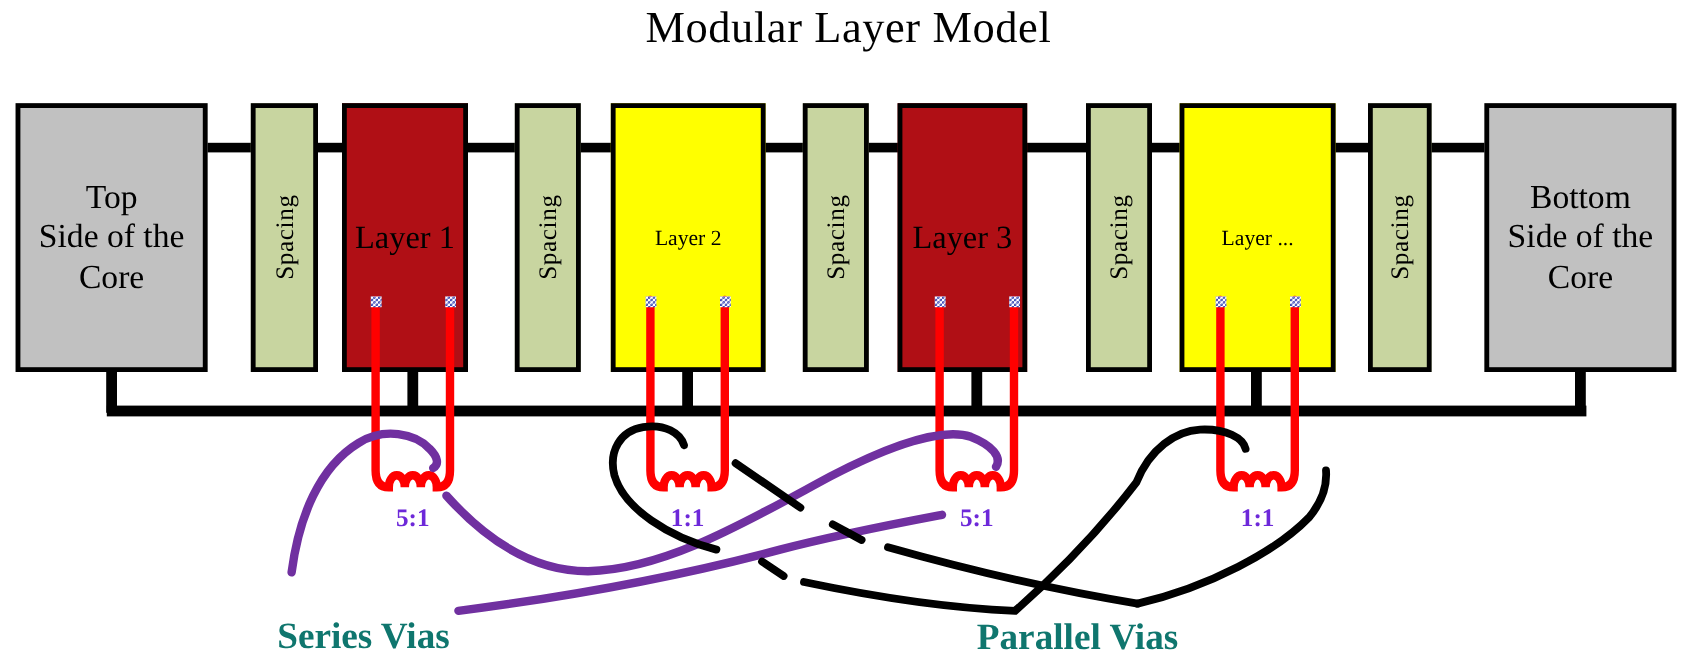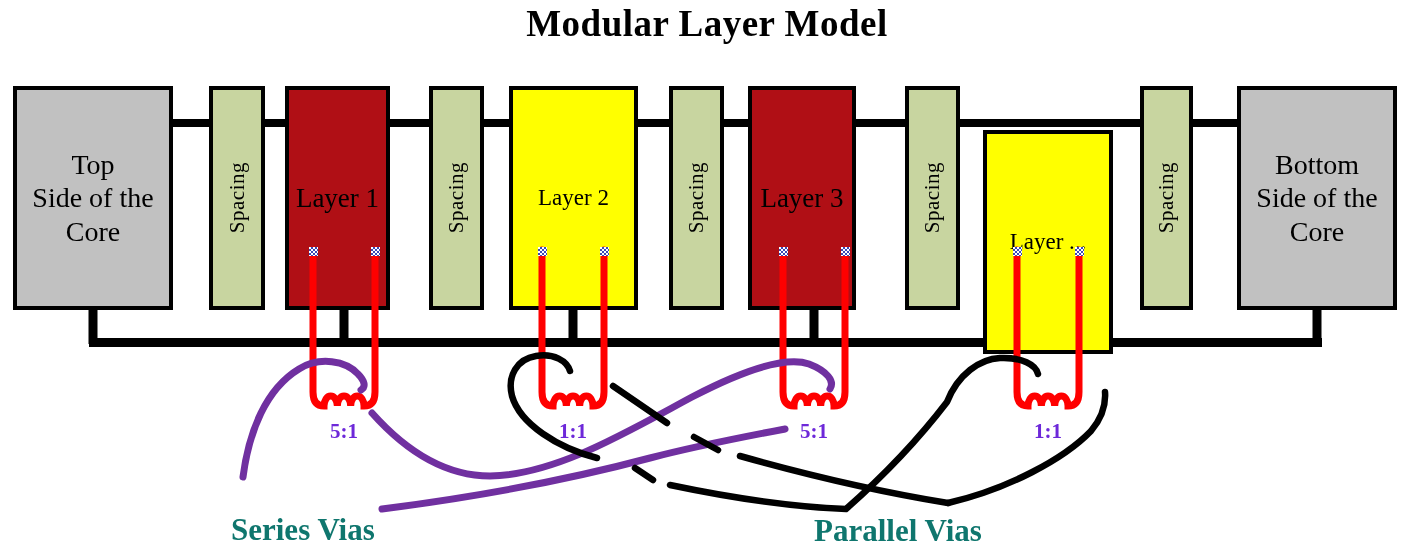--- a/index.html
+++ b/index.html
@@ -2,32 +2,32 @@
 <html style="--layer-red: #b00f15; --layer-yellow: #ffff00; --spacing-green: #c8d5a0; --core-gray: #c1c1c1; --via-red: #ff0000; --series-purple: #7030a0;"><head>
 <meta charset="utf-8">
 <style>
   html,body{margin:0;padding:0;background:#ffffff;}
   #stage{
     position:relative;width:1414px;height:554px;background:#fff;overflow:hidden;
     font-family:"Liberation Serif","DejaVu Serif",serif;
   }
   #title{
     position:absolute;left:0;top:2px;width:1414px;text-align:center;
-    font-size:37px;font-weight:bold;color:#000;letter-spacing:.5px;
+    font-size:37px;font-weight:normal;color:#000;letter-spacing:.5px;
   }
   svg.layer{position:absolute;left:0;top:0;}
   .box{
     position:absolute;top:86px;height:224px;box-sizing:border-box;
     border:4px solid #000;display:flex;align-items:center;justify-content:center;
     text-align:center;color:#000;
   }
   .box.core{background:var(--core-gray);font-size:28px;line-height:1.18;white-space:pre-line;}
   .box.spacing{background:var(--spacing-green);}
   .box.layer-red{background:var(--layer-red);font-size:27px;}
-  .box.layer-yellow{background:var(--layer-yellow);font-size:23px;}
+  .box.layer-yellow{background:var(--layer-yellow);font-size:18px;}
   .box.spacing .vtxt{
     writing-mode:vertical-rl;transform:rotate(180deg);
     font-size:21px;letter-spacing:.5px;
   }
   .marker{
     position:absolute;width:9px;height:9px;
     background-image:
       linear-gradient(45deg,#3c49b5 25%,transparent 25%,transparent 75%,#3c49b5 75%),
       linear-gradient(45deg,#3c49b5 25%,#ffffff 25%,#ffffff 75%,#3c49b5 75%);
     background-size:4px 4px;background-position:0 0,2px 2px;
@@ -74,21 +74,21 @@
         <span class="vtxt">Spacing</span>
       </div>
       <div class="box layer-yellow" style="left: 509px; width: 129px;">Layer 2</div>
       <div class="box spacing" style="left: 669px; width: 55px;">
         <span class="vtxt">Spacing</span>
       </div>
       <div class="box layer-red" style="left: 748px; width: 108px;">Layer 3</div>
       <div class="box spacing" style="left: 905px; width: 55px;">
         <span class="vtxt">Spacing</span>
       </div>
-      <div class="box layer-yellow" style="left: 983px; width: 130px; margin-top: 44px;">Layer ...</div>
+      <div class="box layer-yellow" style="left: 983px; width: 130px;">Layer ...</div>
       <div class="box spacing" style="left: 1140px; width: 53px;">
         <span class="vtxt">Spacing</span>
       </div>
       <div class="box core" style="left: 1237px; width: 160px;">Bottom
 Side of the
 Core</div>
     </div>
 
   <svg class="layer" width="1414" height="554">
     <g id="coils">

